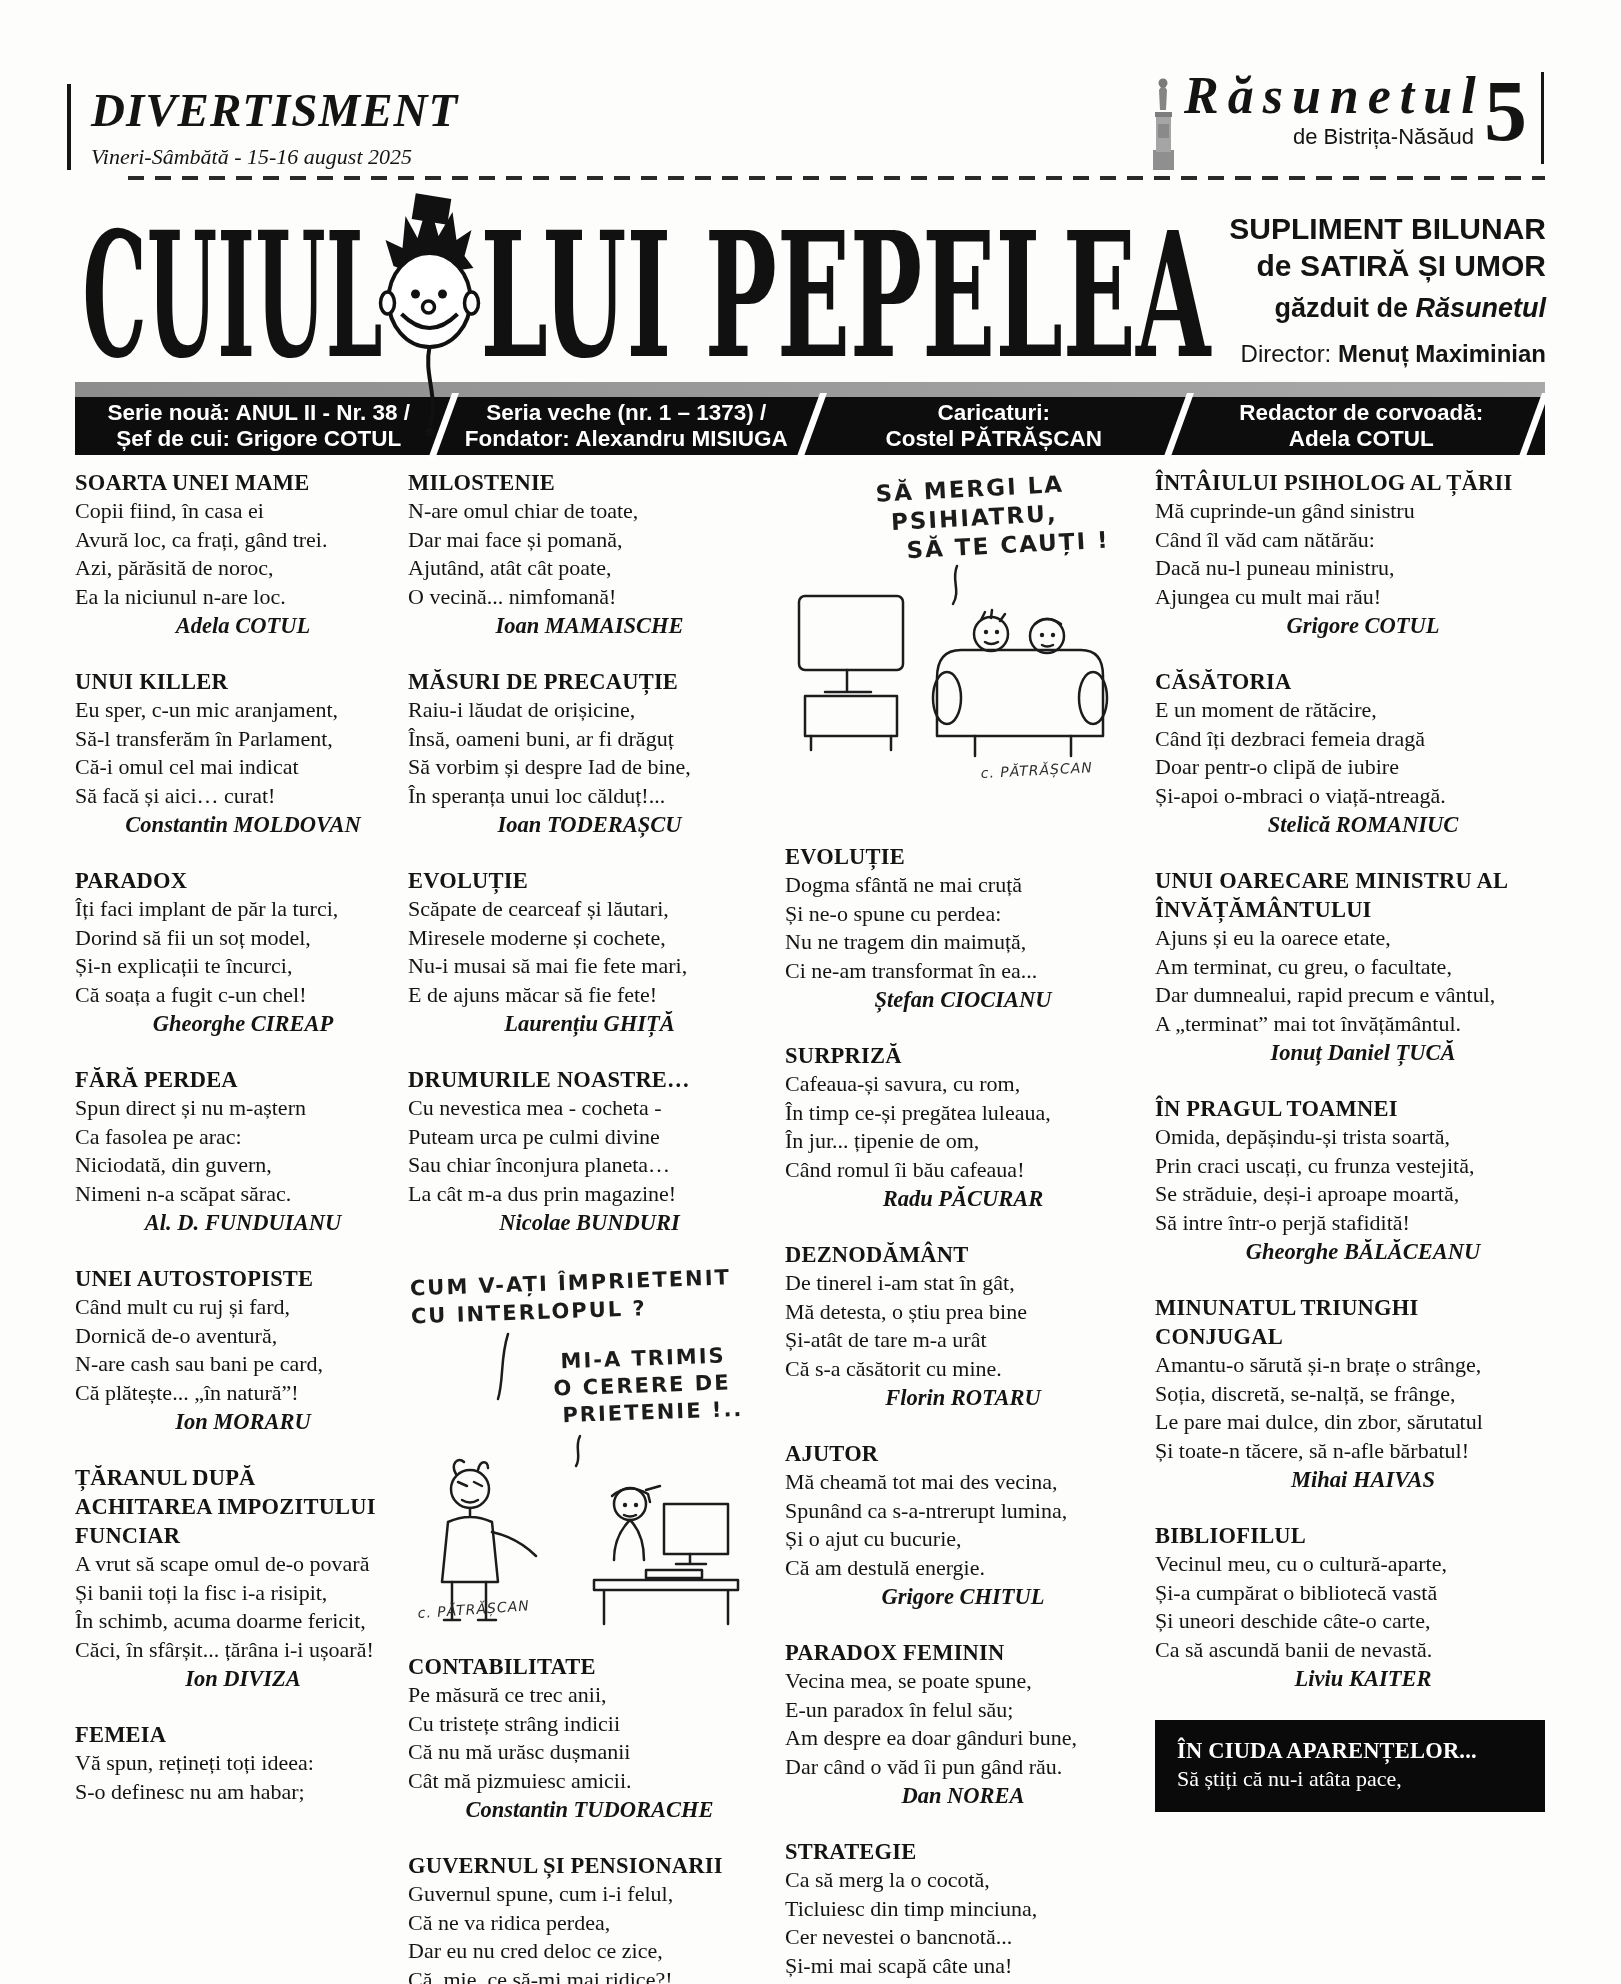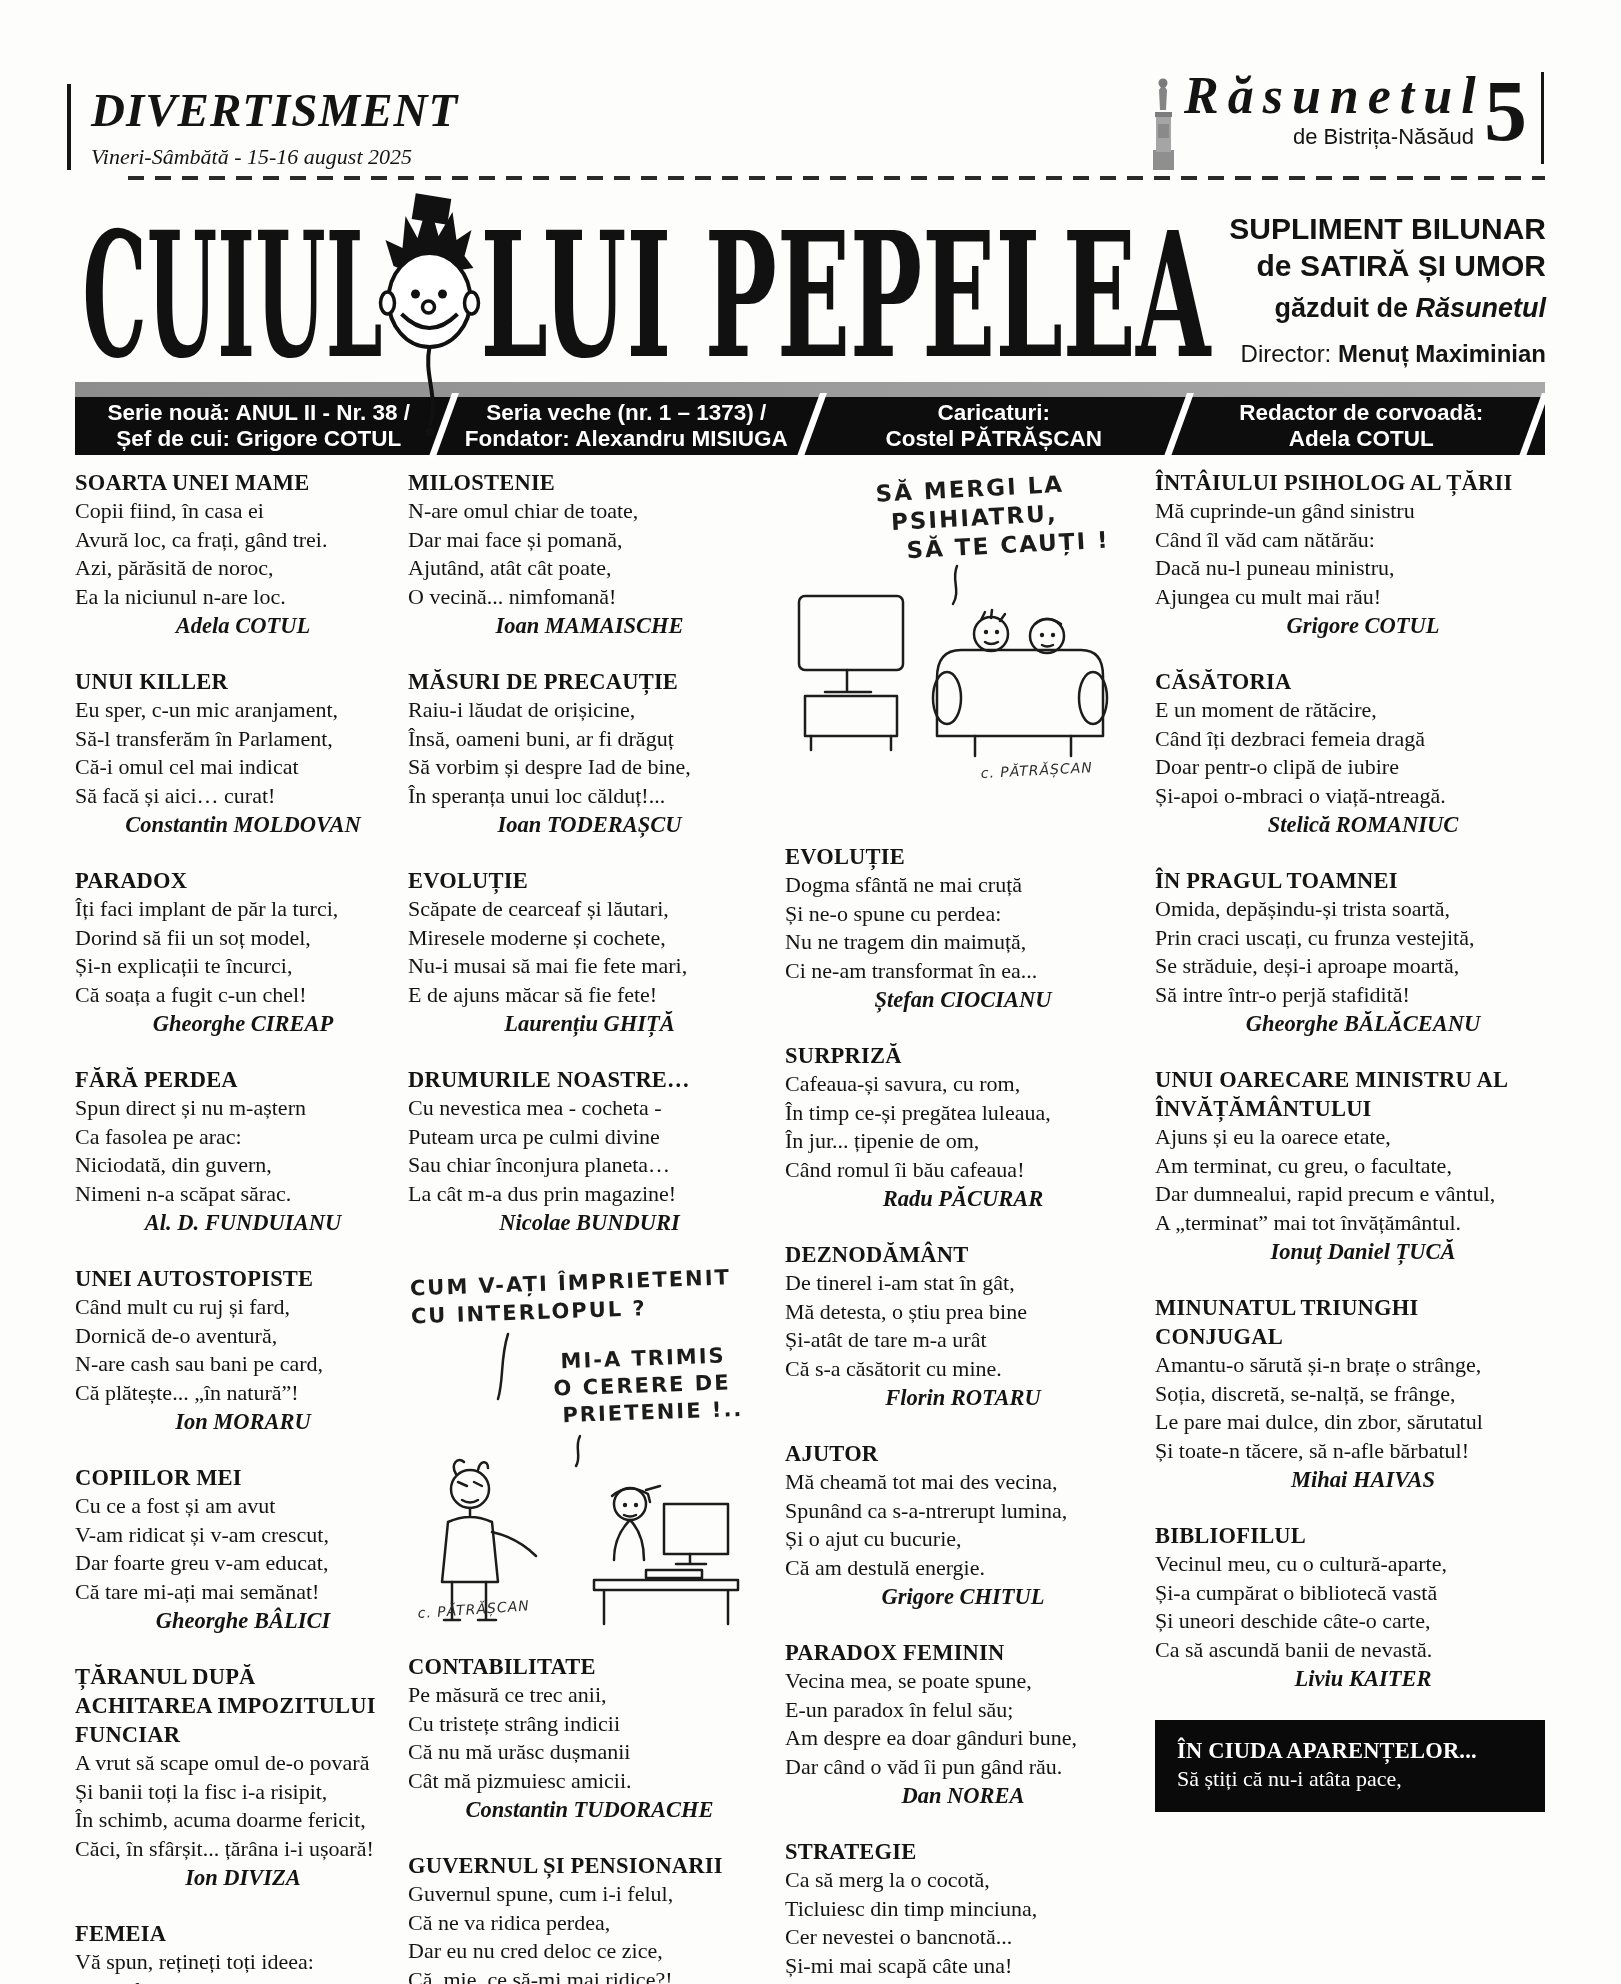--- a/index.html
+++ b/index.html
@@ -192,28 +192,20 @@
         </div>
         <div class="poem">
           <div class="poem-title">UNEI AUTOSTOPISTE</div>
           <div class="poem-line">Când mult cu ruj și fard,</div>
           <div class="poem-line">Dornică de-o aventură,</div>
           <div class="poem-line">N-are cash sau bani pe card,</div>
           <div class="poem-line">Că plătește... „în natură”!</div>
           <div class="poem-author">Ion MORARU</div>
         </div>
         <div class="poem">
-          <div class="poem-title">COPIILOR MEI</div>
-          <div class="poem-line">Cu ce a fost și am avut</div>
-          <div class="poem-line">V-am ridicat și v-am crescut,</div>
-          <div class="poem-line">Dar foarte greu v-am educat,</div>
-          <div class="poem-line">Că tare mi-ați mai semănat!</div>
-          <div class="poem-author">Gheorghe BÂLICI</div>
-        </div>
-        <div class="poem">
           <div class="poem-title">ȚĂRANUL DUPĂ ACHITAREA IMPOZITULUI FUNCIAR</div>
           <div class="poem-line">A vrut să scape omul de-o povară</div>
           <div class="poem-line">Și banii toți la fisc i-a risipit,</div>
           <div class="poem-line">În schimb, acuma doarme fericit,</div>
           <div class="poem-line">Căci, în sfârșit... țărâna i-i ușoară!</div>
           <div class="poem-author">Ion DIVIZA</div>
         </div>
         <div class="poem">
           <div class="poem-title">FEMEIA</div>
           <div class="poem-line">Vă spun, rețineți toți ideea:</div>
@@ -409,36 +401,36 @@
           </div>
           <div class="poem">
             <div class="poem-title">CĂSĂTORIA</div>
             <div class="poem-line">E un moment de rătăcire,</div>
             <div class="poem-line">Când îți dezbraci femeia dragă</div>
             <div class="poem-line">Doar pentr-o clipă de iubire</div>
             <div class="poem-line">Și-apoi o-mbraci o viață-ntreagă.</div>
             <div class="poem-author">Stelică ROMANIUC</div>
           </div>
           <div class="poem">
+            <div class="poem-title">UNUI OARECARE MINISTRU AL ÎNVĂȚĂMÂNTULUI</div>
+            <div class="poem-line">Ajuns și eu la oarece etate,</div>
+            <div class="poem-line">Am terminat, cu greu, o facultate,</div>
+            <div class="poem-line">Dar dumnealui, rapid precum e vântul,</div>
+            <div class="poem-line">A „terminat” mai tot învățământul.</div>
+            <div class="poem-author">Ionuț Daniel ȚUCĂ</div>
+          </div>
+          <div class="poem">
             <div class="poem-title">ÎN PRAGUL TOAMNEI</div>
             <div class="poem-line">Omida, depășindu-și trista soartă,</div>
             <div class="poem-line">Prin craci uscați, cu frunza vestejită,</div>
             <div class="poem-line">Se străduie, deși-i aproape moartă,</div>
             <div class="poem-line">Să intre într-o perjă stafidită!</div>
             <div class="poem-author">Gheorghe BĂLĂCEANU</div>
           </div>
           <div class="poem">
-            <div class="poem-title">UNUI OARECARE MINISTRU AL ÎNVĂȚĂMÂNTULUI</div>
-            <div class="poem-line">Ajuns și eu la oarece etate,</div>
-            <div class="poem-line">Am terminat, cu greu, o facultate,</div>
-            <div class="poem-line">Dar dumnealui, rapid precum e vântul,</div>
-            <div class="poem-line">A „terminat” mai tot învățământul.</div>
-            <div class="poem-author">Ionuț Daniel ȚUCĂ</div>
-          </div>
-          <div class="poem">
             <div class="poem-title">MINUNATUL TRIUNGHI CONJUGAL</div>
             <div class="poem-line">Amantu-o sărută și-n brațe o strânge,</div>
             <div class="poem-line">Soția, discretă, se-nalță, se frânge,</div>
             <div class="poem-line">Le pare mai dulce, din zbor, sărutatul</div>
             <div class="poem-line">Și toate-n tăcere, să n-afle bărbatul!</div>
             <div class="poem-author">Mihai HAIVAS</div>
           </div>
           <div class="poem">
             <div class="poem-title">BIBLIOFILUL</div>
             <div class="poem-line">Vecinul meu, cu o cultură-aparte,</div>

